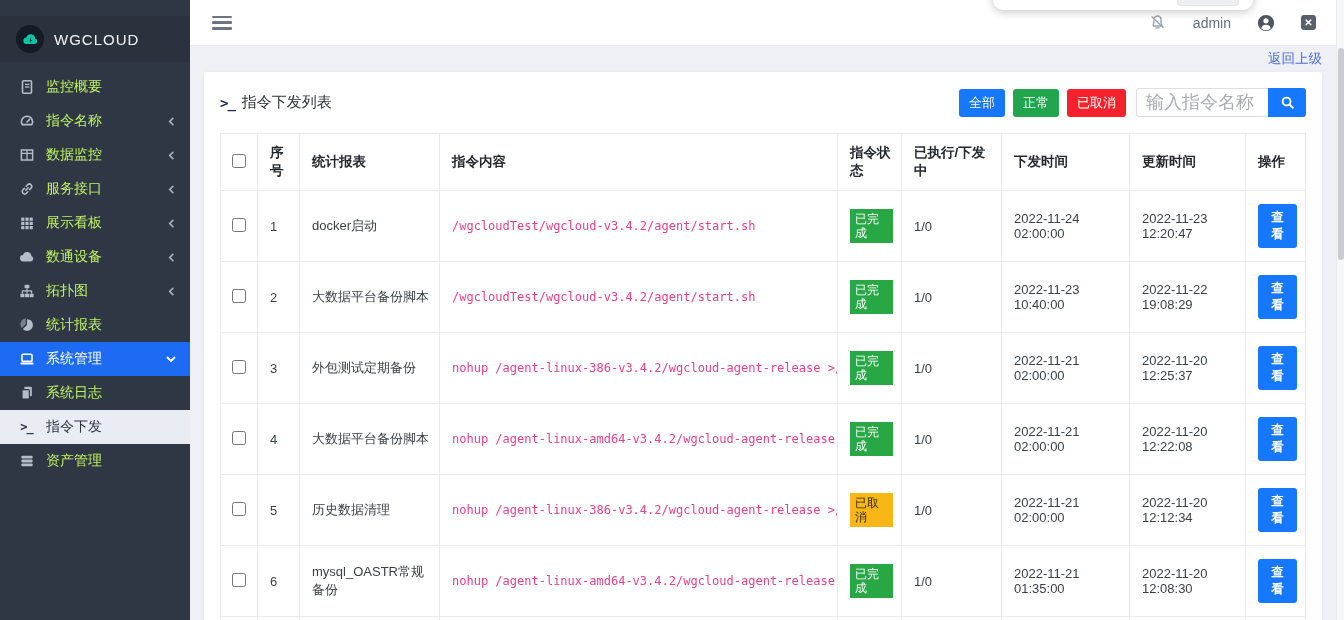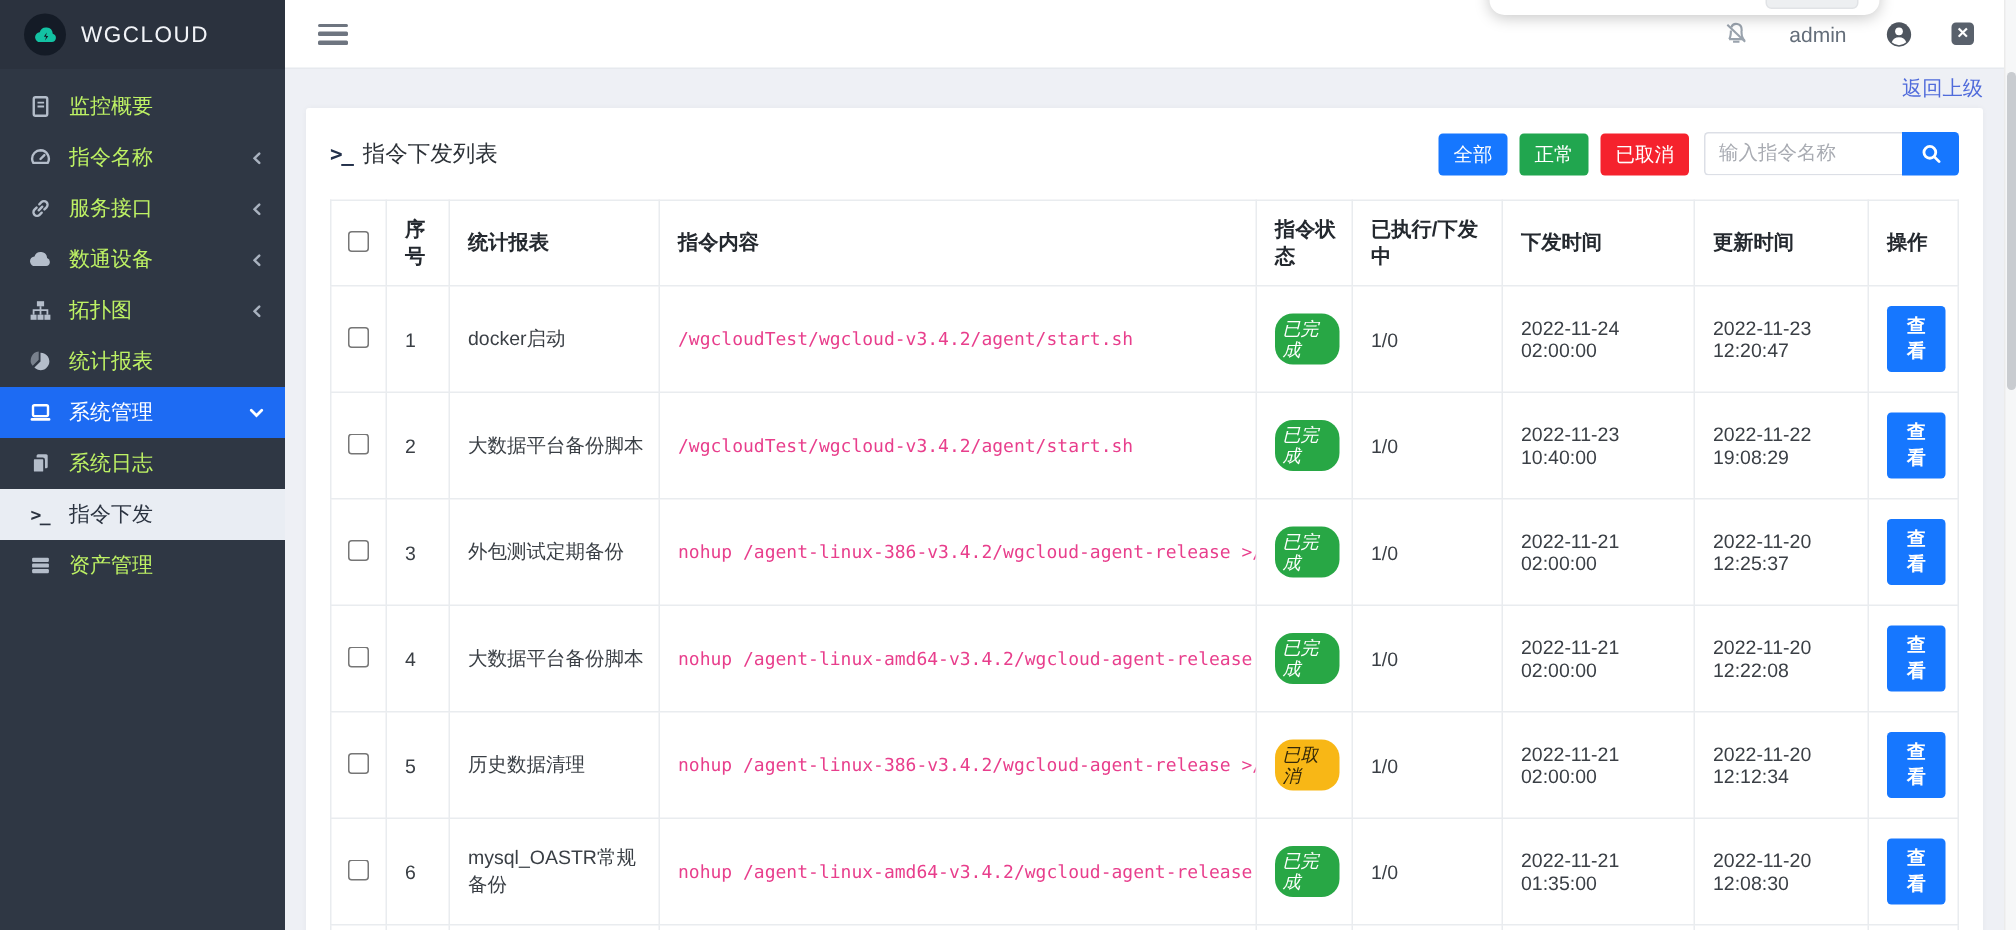--- a/index.html
+++ b/index.html
@@ -1,20 +1,20 @@
 <!DOCTYPE html>
 <html><head>
 <meta charset="utf-8">
 <style>
   * { margin:0; padding:0; box-sizing:border-box; }
   html,body { width:1344px; height:620px; overflow:hidden; font-family:"Liberation Sans",sans-serif; background:#eef0f5; }
 
   
   .sidebar { position:absolute; left:0; top:0; width:190px; height:620px; background:#2f3744; z-index:5; }
-  .logo-bar { height:46px; display:flex; align-items:center; padding-left:16px; background:#2b323e; }
+  .logo-bar { height:46px; display:flex; align-items:center; padding-left:16px; background:#2b323e;margin-top:16px; }
   .logo-circle { width:28px; height:28px; border-radius:50%; background:#141b26; display:flex; align-items:center; justify-content:center; }
   .brand { color:#f2f4f8; font-size:15px; letter-spacing:1px; margin-left:10px; font-weight:500; }
   .menu { padding-top:8px; }
   .menu-item { height:34px; display:flex; align-items:center; padding:0 14px 0 18px; cursor:pointer; color:#bef264; font-size:14px; }
   .mi-icon { width:17px; height:17px; display:flex; align-items:center; justify-content:center; color:#b4bdca; flex:0 0 17px; }
   .mi-label { margin-left:11px; flex:1; white-space:nowrap; }
   .mi-chevron { width:10px; color:#a9b2bf; display:flex; align-items:center; justify-content:center; }
   .menu-item.highlight { background:#1d6bf3; color:#ffffff; }
   .menu-item.highlight .mi-icon, .menu-item.highlight .mi-chevron { color:#ffffff; }
   .menu-item.selected { background:#e9edf3; color:#2b3340; }
@@ -41,35 +41,35 @@
   .card { background:#ffffff; border-radius:2px; height:800px; box-shadow:0 0 4px rgba(0,0,0,.04); }
   .card-head { display:flex; justify-content:space-between; align-items:center; padding:16px 16px 14px 16px; }
   .page-title { font-size:15px; color:#2d3238; display:flex; align-items:center; }
   .page-title .term-glyph { color:#22304a; font-size:14px; margin-right:7px; }
   .controls { display:flex; align-items:center; }
   .fbtn { border:none; color:#fff; font-size:13px; padding:5px 10px; border-radius:3px; margin-left:8px; cursor:pointer; font-family:inherit; }
   .fbtn.all { background:#1677ff; }
   .fbtn.ok { background:#21a64f; }
   .fbtn.cancel { background:#f5222d; }
   .search-wrap { display:flex; margin-left:10px; }
-  .search-input { width:132px; height:29px; border:1px solid #dcdfe6; border-right:none; border-radius:3px 0 0 3px; padding:0 9px; font-size:13px; color:#333; outline:none; font-family:Liberation Mono, monospace; }
+  .search-input { width:132px; height:29px; border:1px solid #dcdfe6; border-right:none; border-radius:3px 0 0 3px; padding:0 9px; font-size:18px; color:#333; outline:none; font-family:Liberation Sans, sans-serif; }
   .search-input::placeholder { color:#a8abb2; }
   .search-btn { width:38px; height:29px; background:#1677ff; border:none; border-radius:0 3px 3px 0; cursor:pointer; display:flex; align-items:center; justify-content:center; }
 
   
   .tbl-wrap { padding:2px 16px 0 16px; }
   table { width:100%; border-collapse:collapse; font-size:13px; table-layout:fixed; }
   th, td { border:1px solid #e9ecef; text-align:left; vertical-align:middle; }
   th { color:#24292f; font-weight:bold; font-size:13.5px; padding:10px 8px 10px 12px; }
   td { color:#3a3f45; padding:13px 8px 13px 12px; height:45px; }
   .col-cb { width:37px; } .col-no { width:42px; } .col-name { width:140px; } .col-content { width:398px; }
   .col-status { width:64px; } .col-count { width:100px; } .col-dispatch { width:128px; } .col-update { width:116px; }
   td.cb, th.cb { text-align:center; padding:10px 4px; }
   td.code { font-family:"DejaVu Sans Mono",monospace; font-size:12px; color:#e83e8c; white-space:nowrap; overflow:hidden; }
-  .badge { display:inline-block; font-size:12px; padding:2.5px 5px; border-radius:12px; line-height:1.2;font-style:italic; }
+  .badge { display:inline-block; font-size:12px; padding:2.5px 5px; border-radius:0; line-height:1.2; }
   .badge.done { background:#28a745; color:#ffffff; }
   .badge.cancelled { background:#f8b716; color:#33280a; }
   .view-btn { background:#1677ff; color:#fff; border:none; border-radius:3px; font-size:12.5px; padding:5px 10px; cursor:pointer; font-family:inherit;font-weight:bold; }
   input[type="checkbox"] { width:14px; height:14px; cursor:pointer; accent-color:#fff; }
 
   
   .vscroll { position:absolute; right:0; top:0; width:8px; height:620px; background:#f6f7f8; border-left:1px solid #ebebeb; z-index:30; }
   .vthumb { position:absolute; left:1px; top:48px; width:6px; height:212px; background:#c9ccd0; border-radius:3px; }
 </style>
 </head>
@@ -106,25 +106,61 @@
         </span>
         <span class="mi-label">指令名称</span>
         <span class="mi-chevron">
           <svg width="9" height="9" viewBox="0 0 10 10" fill="none" stroke="currentColor" stroke-width="1.8" stroke-linecap="round">
             <path d="M6.5 1.5 3 5l3.5 3.5"></path>
           </svg>
         </span>
       </div>
       <div class="menu-item">
         <span class="mi-icon">
+          <svg width="16" height="16" viewBox="0 0 16 16">
+            <rect x="2.4" y="3" width="11.2" height="10" fill="none" stroke="currentColor" stroke-width="1.5"></rect>
+            <line x1="2.4" y1="6.4" x2="13.6" y2="6.4" stroke="currentColor" stroke-width="1.3"></line>
+            <line x1="8" y1="3" x2="8" y2="13" stroke="currentColor" stroke-width="1.3"></line>
+          </svg>
+        </span>
+        <span class="mi-label">数据监控</span>
+        <span class="mi-chevron">
+          <svg width="9" height="9" viewBox="0 0 10 10" fill="none" stroke="currentColor" stroke-width="1.8" stroke-linecap="round">
+            <path d="M6.5 1.5 3 5l3.5 3.5"></path>
+          </svg>
+        </span>
+      </div>
+      <div class="menu-item">
+        <span class="mi-icon">
           <svg width="16" height="16" viewBox="0 0 16 16" fill="none" stroke="currentColor" stroke-width="1.6" stroke-linecap="round">
             <path d="M6.8 9.2 9.2 6.8M5.4 7.4 4 8.8a2.4 2.4 0 0 0 3.4 3.4l1.4-1.4M10.6 8.6 12 7.2a2.4 2.4 0 0 0-3.4-3.4L7.2 5.2"></path>
           </svg>
         </span>
         <span class="mi-label">服务接口</span>
+        <span class="mi-chevron">
+          <svg width="9" height="9" viewBox="0 0 10 10" fill="none" stroke="currentColor" stroke-width="1.8" stroke-linecap="round">
+            <path d="M6.5 1.5 3 5l3.5 3.5"></path>
+          </svg>
+        </span>
+      </div>
+      <div class="menu-item">
+        <span class="mi-icon">
+          <svg width="16" height="16" viewBox="0 0 16 16" fill="currentColor">
+            <rect x="2.2" y="2.6" width="3.2" height="3.2"></rect>
+            <rect x="6.4" y="2.6" width="3.2" height="3.2"></rect>
+            <rect x="10.6" y="2.6" width="3.2" height="3.2"></rect>
+            <rect x="2.2" y="6.8" width="3.2" height="3.2"></rect>
+            <rect x="6.4" y="6.8" width="3.2" height="3.2"></rect>
+            <rect x="10.6" y="6.8" width="3.2" height="3.2"></rect>
+            <rect x="2.2" y="11" width="3.2" height="3.2"></rect>
+            <rect x="6.4" y="11" width="3.2" height="3.2"></rect>
+            <rect x="10.6" y="11" width="3.2" height="3.2"></rect>
+          </svg>
+        </span>
+        <span class="mi-label">展示看板</span>
         <span class="mi-chevron">
           <svg width="9" height="9" viewBox="0 0 10 10" fill="none" stroke="currentColor" stroke-width="1.8" stroke-linecap="round">
             <path d="M6.5 1.5 3 5l3.5 3.5"></path>
           </svg>
         </span>
       </div>
       <div class="menu-item">
         <span class="mi-icon">
           <svg width="16" height="16" viewBox="0 0 16 16">
             <path d="M4.4 12.4a3.2 3.2 0 0 1-.4-6.4 4.3 4.3 0 0 1 8.4 1 2.8 2.8 0 0 1-.6 5.4z" fill="currentColor"></path>

